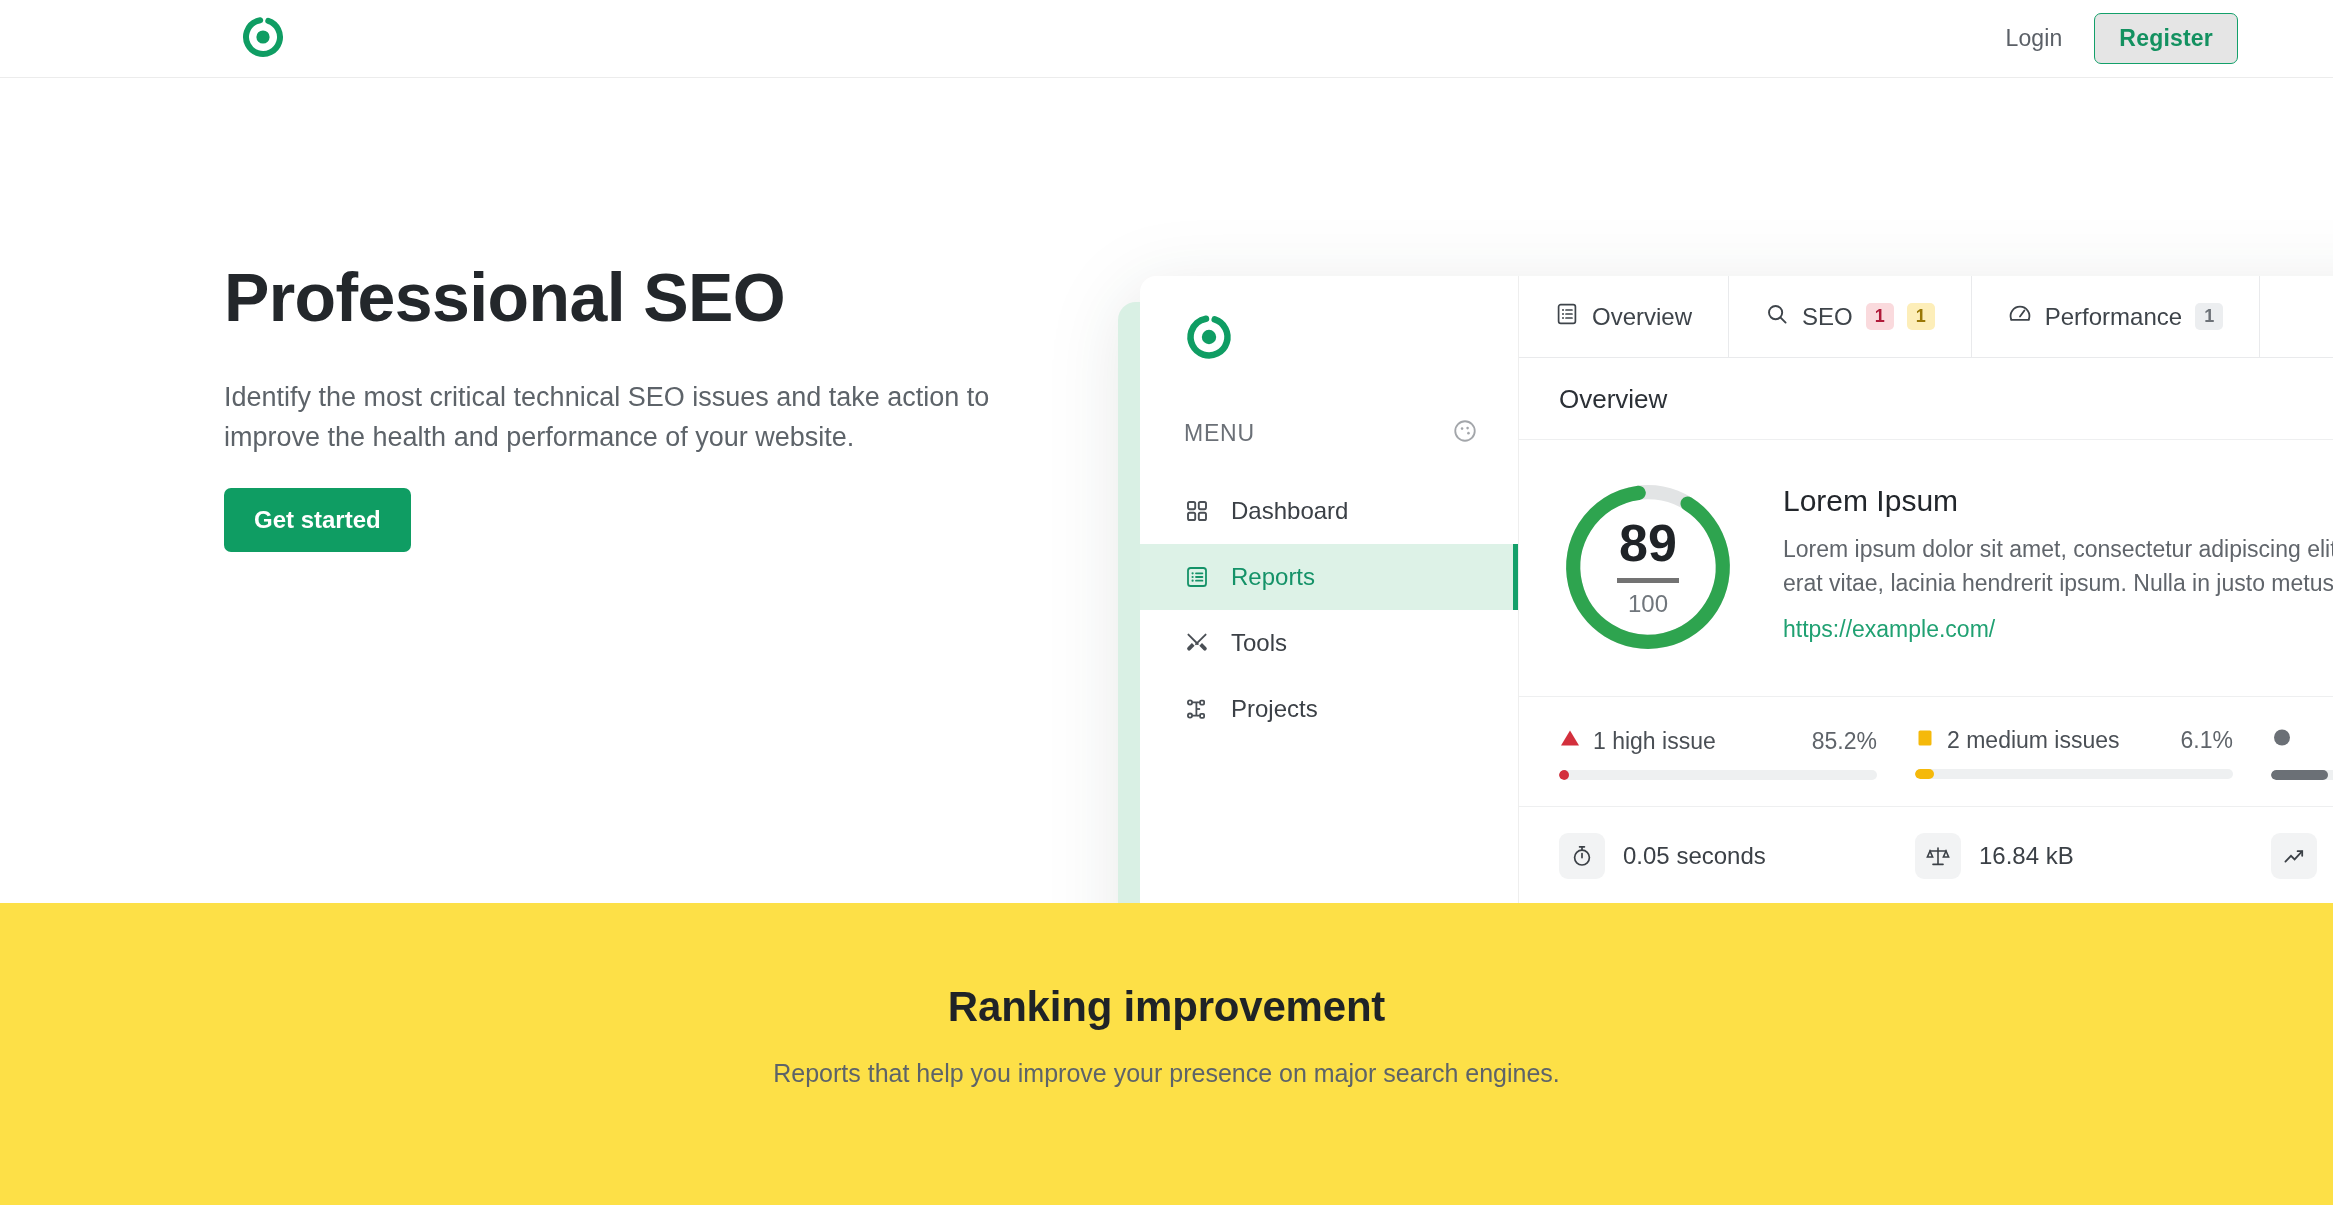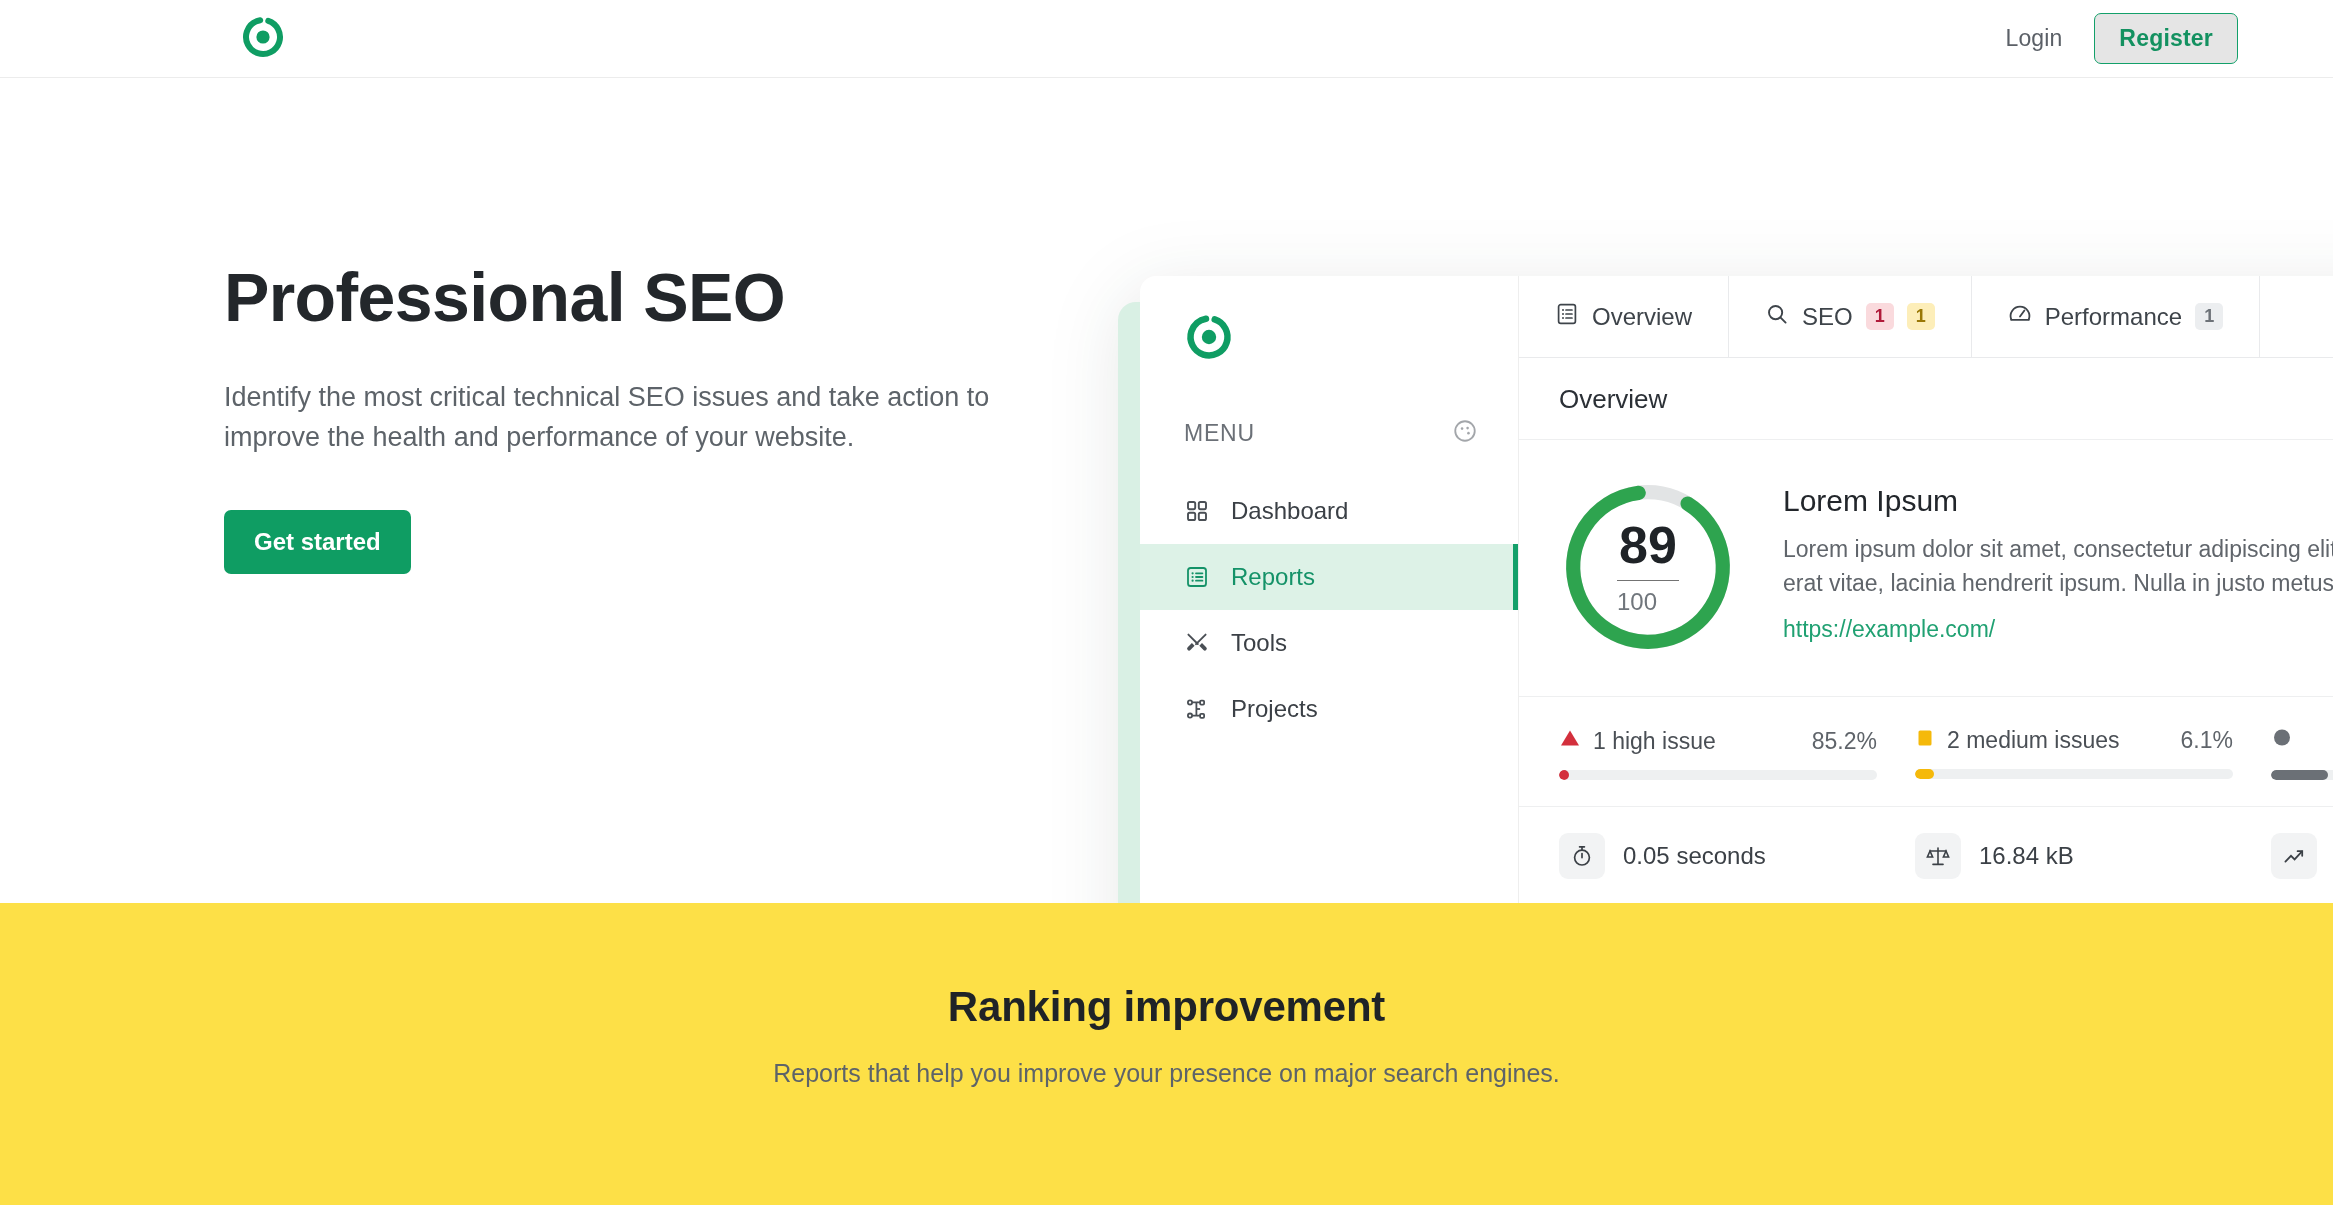--- a/index.html
+++ b/index.html
@@ -68,21 +68,21 @@
   }
   .hero-sub {
     margin-top: 42px;
     font-size: 27px;
     line-height: 1.48;
     color: #5d6369;
     max-width: 810px;
   }
   .cta {
     display: inline-block;
-    margin-top: 52px;
+    margin-top: 30px;
     background: #0f9d63;
     color: #fff;
     font-size: 24px;
     font-weight: bold;
     padding: 18px 30px;
     border: none;
     border-radius: 7px;
     cursor: pointer;
     font-family: "Liberation Sans", sans-serif;
   }
@@ -207,23 +207,23 @@
   }
   .gauge { position: relative; width: 178px; height: 178px; flex: none; }
   .gauge-val {
     position: absolute; inset: 0;
     display: flex; flex-direction: column;
     align-items: center; justify-content: center;
   }
   .gauge-num { font-size: 52px; font-weight: bold; color: #1f2327; line-height: 1; }
   .gauge-max {
     font-size: 24px; color: #70767c;
-    border-top: 1px solid #737373;
+    border-top: 5px solid #737373;
     margin-top: 9px; padding-top: 7px;
-    min-width: 62px; text-align: left;
+    min-width: 62px; text-align: center;
   }
   .score-info { padding-top: 6px; }
   .score-name { font-size: 30px; color: #22262b; margin-bottom: 14px; }
   .score-desc {
     font-size: 23px; line-height: 1.48; color: #60656b;
     width: 880px;
   }
   .score-url { display: block; margin-top: 16px; font-size: 23px; color: #20a172; text-decoration: none; }
 
   .issues-row {

